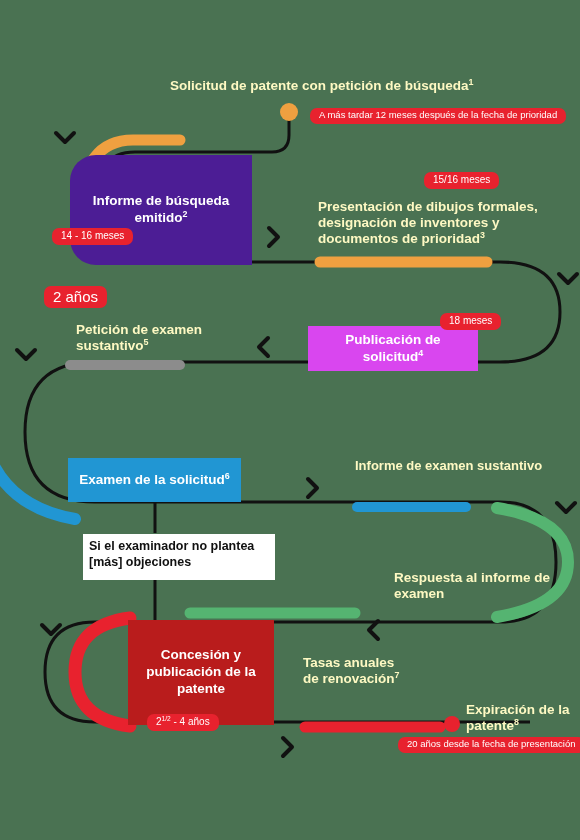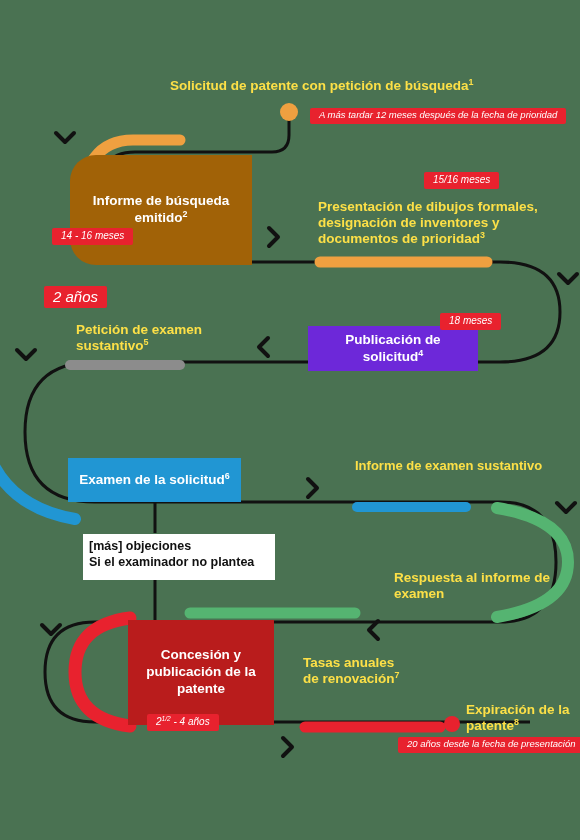--- a/index.html
+++ b/index.html
@@ -12,35 +12,35 @@
   }
   #stage{position:absolute;inset:0;width:580px;height:840px;}
   svg.layer{position:absolute;left:0;top:0;width:580px;height:840px;overflow:visible;}
 
   
   .pbox{
     position:absolute;display:flex;align-items:center;justify-content:center;
     text-align:center;color:#ffffff;font-weight:bold;line-height:1.25;
     padding:4px 10px;box-sizing:border-box;
   }
-  .pbox.orange{background:#a16207;border-top-left-radius:26px;border-bottom-left-radius:26px;}
-  .pbox.gray{background:#6d28d9;}
+  .pbox.orange{background:#4c1d95;border-top-left-radius:26px;border-bottom-left-radius:26px;}
+  .pbox.gray{background:#d946ef;}
   .pbox.blue{background:#2196d3;}
   .pbox.darkgray{background:#b91c1c;}
 
   
   .tlabel{
-    position:absolute;color:#fde047;font-weight:bold;line-height:1.2;
+    position:absolute;color:#fef9c3;font-weight:bold;line-height:1.2;
   }
 
   
   .badge{
     position:absolute;background:#e8222e;color:#ffffff;
-    border-radius:2px;padding:2px 9px 3px 9px;
-    white-space:nowrap;line-height:1.15;font-style:italic;
+    border-radius:7px;padding:2px 9px 3px 9px;
+    white-space:nowrap;line-height:1.15;
   }
 
   
   .callout{
     position:absolute;background:#ffffff;color:#111111;font-weight:bold;
     line-height:1.28;padding:4px 6px;box-sizing:border-box;
   }
 
   sup{font-size:.66em;line-height:0;vertical-align:super;}
 </style>
@@ -138,22 +138,22 @@
 
   <div class="pbox blue" style="left:68px;top:458px;width:173px;height:44px;font-size:13.5px;justify-content:center;">
     <div>
       <span>Examen de la solicitud</span><sup>6</sup>
     </div>
   </div>
 
   <div class="tlabel" style="left:355px;top:458px;width:190px;font-size:13px;">Informe de examen sustantivo</div>
 
   <div class="callout" style="left:83px;top:534px;width:192px;height:46px;font-size:12.5px;">
+    <div>Si el examinador no plantea</div>
     <div>[más] objeciones</div>
-    <div>Si el examinador no plantea</div>
   </div>
 
   <div class="tlabel" style="left:378px;top:570px;width:170px;font-size:13.5px;margin-left:16px;">Respuesta al informe de examen</div>
 
   <div class="pbox darkgray" style="left:128px;top:620px;width:146px;height:105px;font-size:13.5px;">Concesión y publicación de la patente</div>
   <div class="badge" style="left:147px;top:714px;font-size:10px;">
     <span>2</span><sup>1/2</sup><span> - 4  años</span>
   </div>
 
   <div class="tlabel" style="left:303px;top:655px;width:110px;font-size:13.5px;">

